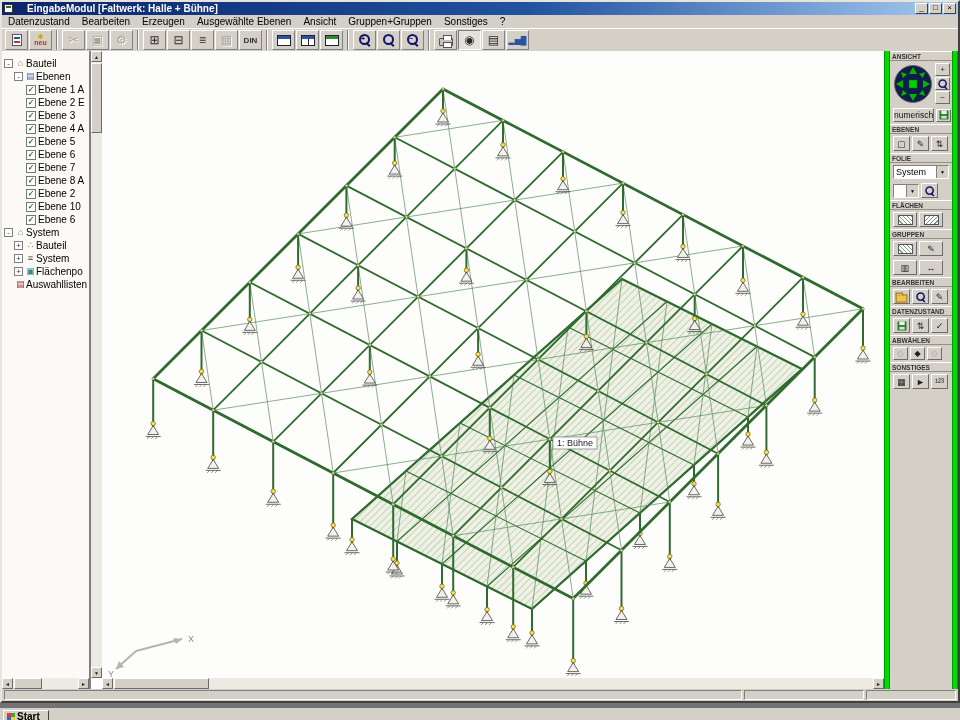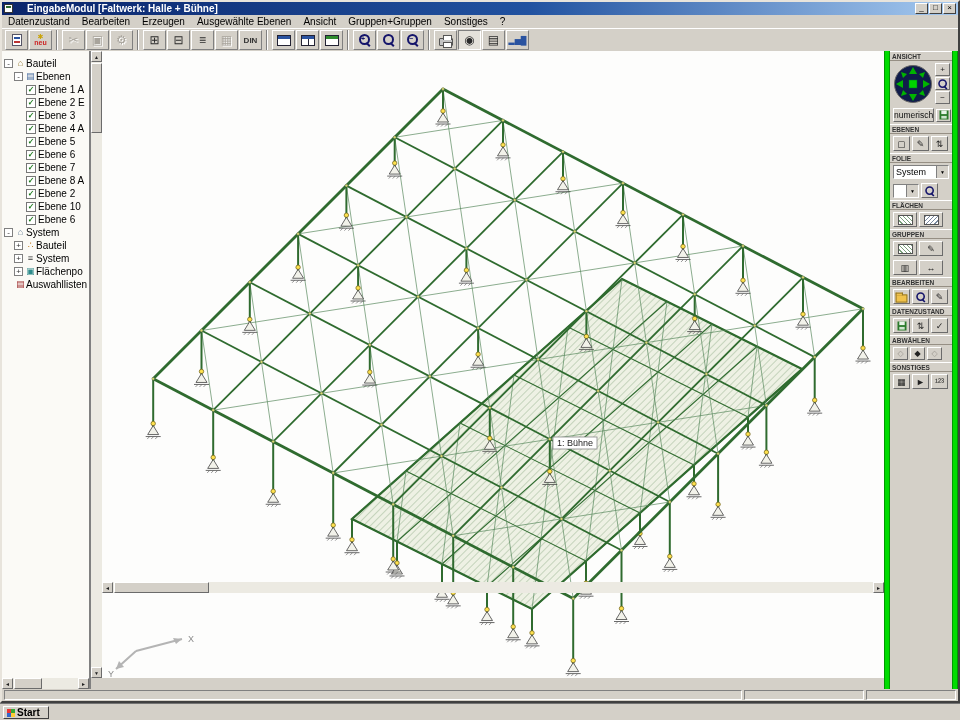--- a/index.html
+++ b/index.html
@@ -65,21 +65,21 @@
   .chk{width:10px;height:10px;background:#fff;border:1px solid #777;color:#1a7a1a;font-size:8px;
     line-height:8px;text-align:center;font-weight:bold;flex:none;margin-right:2px}
   .tlabel{overflow:hidden;white-space:nowrap}
   
   .sb-btn{background:#d4d0c8;border:1px solid;border-color:#fff #6b6b6b #6b6b6b #fff;
     display:flex;align-items:center;justify-content:center;font-size:5px;color:#222;flex:none}
   .sb-thumb{background:#d4d0c8;border:1px solid;border-color:#fff #6b6b6b #6b6b6b #fff;position:absolute}
   .tree-hscroll{position:absolute;left:0;bottom:0;width:87px;height:11px;background:#eceae2;display:flex;justify-content:space-between}
   .tree-hscroll .sb-btn{width:11px;height:11px}
   .tree-hscroll .sb-thumb{left:12px;top:0;width:28px;height:11px}
-  .canvas-block{position:absolute;left:89px;top:0;width:793px;height:542px;background:#fff}
+  .canvas-block{position:absolute;left:89px;top:0;width:793px;height:638px;background:#fff}
   .canvas-vscroll{position:absolute;left:0;top:0;width:11px;height:627px;background:#eceae2}
   .canvas-vscroll .sb-btn{width:11px;height:11px;position:absolute;left:0}
   .canvas-vscroll .up{top:0}.canvas-vscroll .dn{bottom:0}
   .canvas-vscroll .sb-thumb{left:0;top:12px;width:11px;height:70px}
   .canvas-hscroll{position:absolute;left:11px;bottom:0;width:782px;height:11px;background:#eceae2}
   .canvas-hscroll .sb-btn{width:11px;height:11px;position:absolute;top:0}
   .canvas-hscroll .lf{left:0}.canvas-hscroll .rt{right:0}
   .canvas-hscroll .sb-thumb{top:0;left:12px;width:95px;height:11px}
   .canvas{position:absolute;left:11px;top:0;width:782px;height:627px;background:#fdfdfc}
   .stripe{position:absolute;top:0;height:638px;background:#00dc00;border-left:1px solid #009900;border-right:1px solid #009900}
@@ -100,21 +100,21 @@
     display:flex;align-items:center;justify-content:center;font-size:8.5px;color:#111}
   .combo{flex:1;height:14px;background:#fff;border:1px solid;border-color:#808080 #fff #fff #808080;display:flex;font-size:9px}
   .combo.small{flex:none;width:26px}
   .combo-text{flex:1;padding:1px 2px;overflow:hidden;white-space:nowrap}
   .combo-btn{width:12px;background:#d4d0c8;border-left:1px solid #808080;font-size:5px;text-align:center;line-height:12px}
   .compass{flex:none}
   
   .statusbar{position:absolute;left:0;bottom:0;width:956px;height:12px;display:flex;gap:2px;padding:1px 2px;background:#d4d0c8}
   .spane{border:1px solid;border-color:#808080 #fff #fff #808080;height:10px}
   .spane.p1{flex:1}.spane.p2{width:120px}.spane.p3{width:90px}
-  .taskbar{position:absolute;left:0;top:703px;width:960px;height:17px;background:#d4d0c8;border-top:1px solid #737373}
+  .taskbar{position:absolute;left:0;top:703px;width:960px;height:17px;background:#d4d0c8;border-top:5px solid #737373}
   .start-btn{position:absolute;left:3px;top:2px;height:13px;width:46px;background:#d4d0c8;
     border:1px solid;border-color:#fff #404040 #404040 #fff;display:flex;align-items:center;gap:2px;padding:0 3px}
   .flag{display:grid;grid-template-columns:4px 4px;grid-template-rows:4px 4px;flex:none}
   .flag i{display:block}
   .flag .f1{background:#e33}.flag .f2{background:#3a3}.flag .f3{background:#36c}.flag .f4{background:#fc3}
   .start-label{font-size:10px;font-weight:bold}
 </style>
 </head>
 <body>
 

